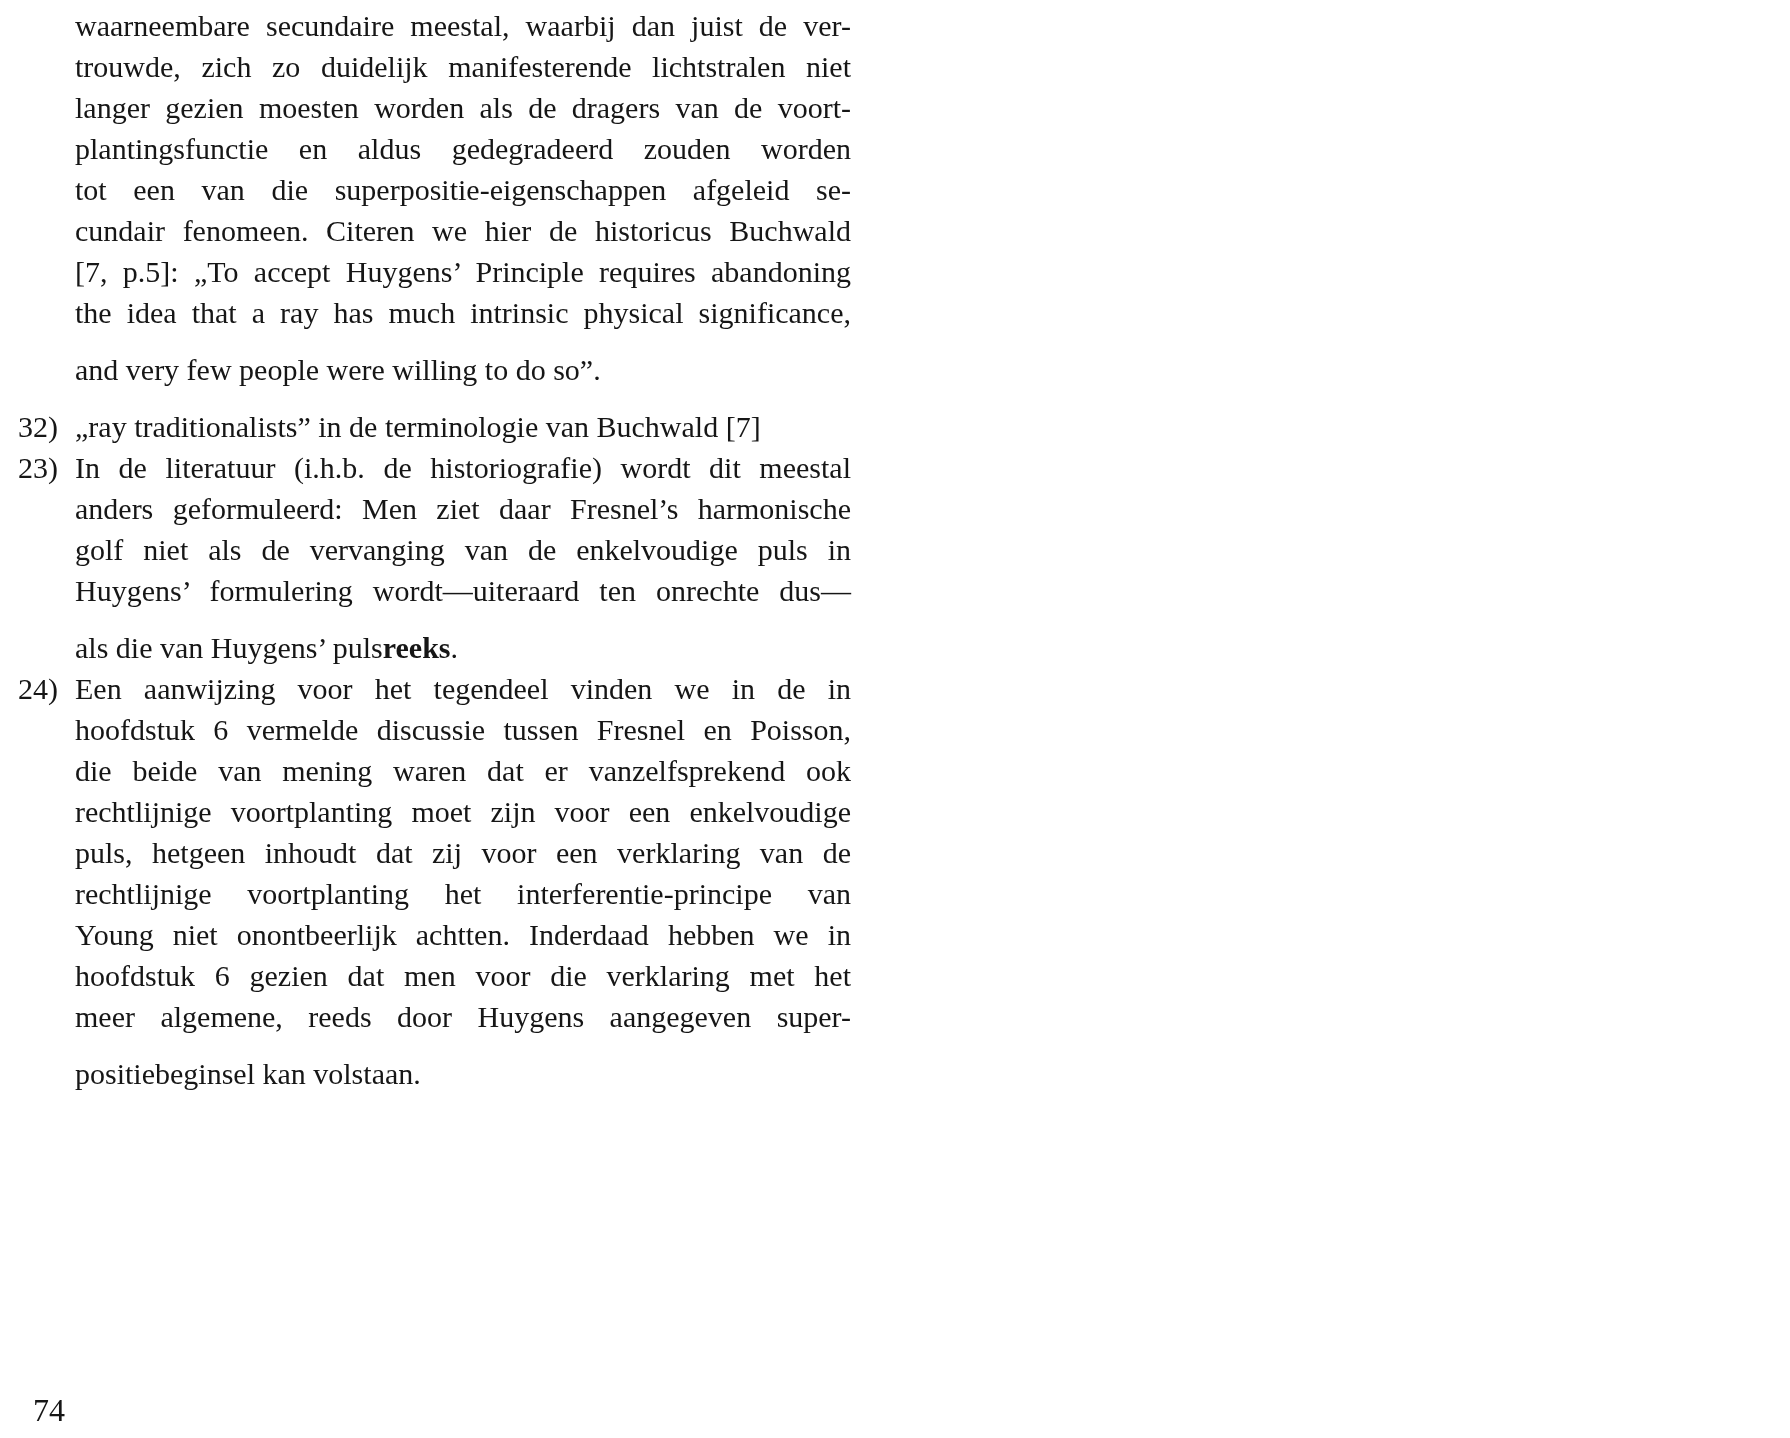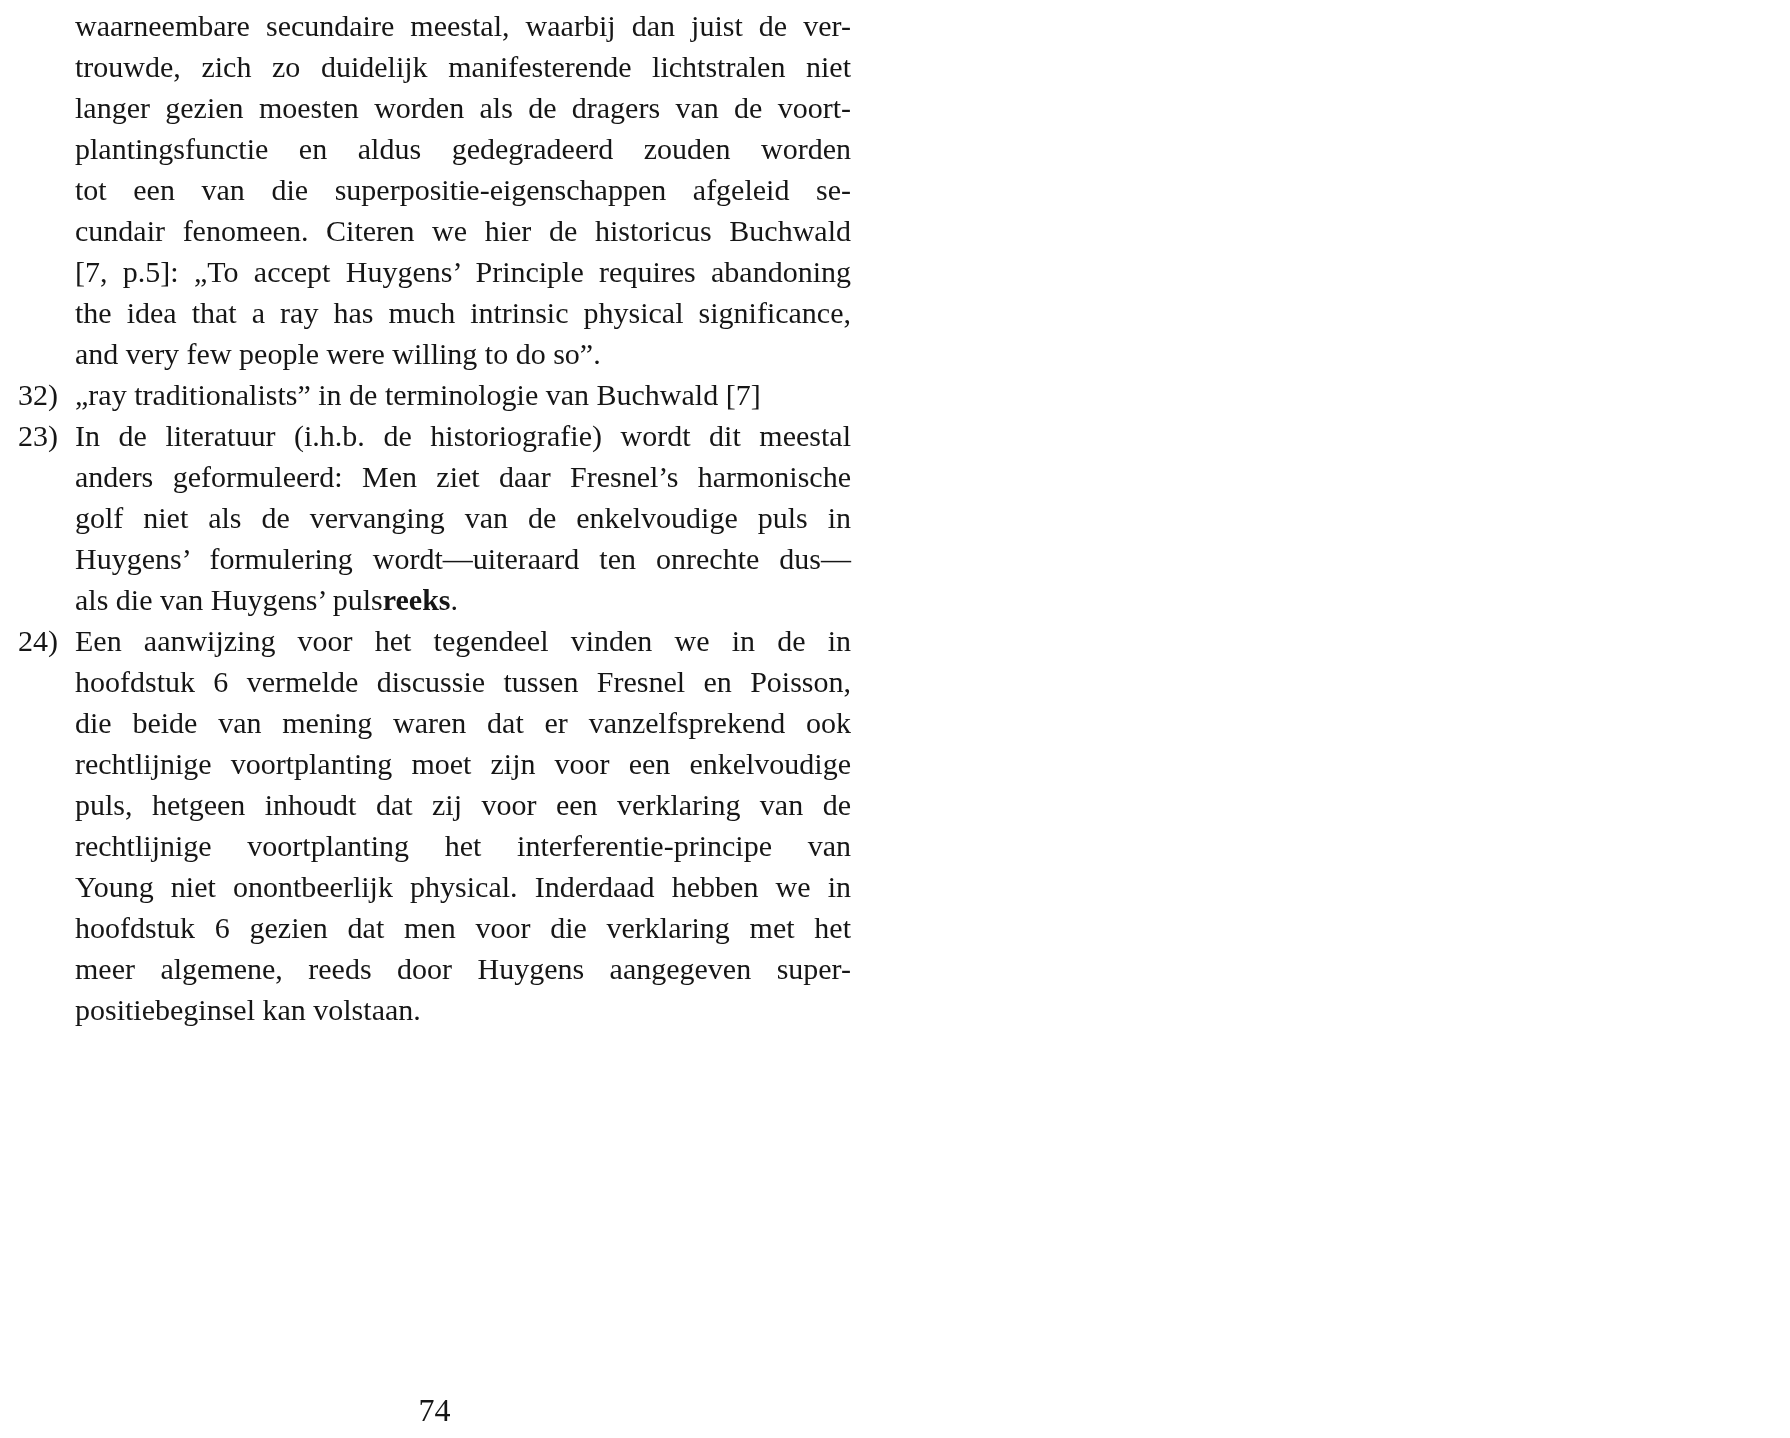--- a/index.html
+++ b/index.html
@@ -25,36 +25,36 @@
     position: relative;
     padding-left: 57px;
     font-size: 30px;
     line-height: 41px;
     text-align: justify;
     text-align-last: justify;
     white-space: normal;
   }
   .line.last {
     text-align-last: left;
+    margin-top: 16px;
   }
   .num {
     position: absolute;
     left: 0;
     top: 0;
     text-align: left;
   }
   .seg-i { }
   .seg-b { font-weight: bold; }
   .seg-r { font-style: normal; font-weight: normal; }
   #folio {
     position: absolute;
-    left: 18px;
+    left: 33px;
     top: 1390px;
     width: 833px;
-    text-align: center;
     font-size: 32px;
     line-height: 40px;
   }
 </style>
 </head>
 <body>
 
 <div id="textblock">
     <div class="line"><span class="seg-r">waarneembare secundaire meestal, waarbij dan juist de ver-</span></div>
     <div class="line"><span class="seg-r">trouwde, zich zo duidelijk manifesterende lichtstralen niet</span></div>
@@ -70,19 +70,19 @@
     <div class="line"><span class="seg-r">anders geformuleerd: Men ziet daar Fresnel’s harmonische</span></div>
     <div class="line"><span class="seg-r">golf niet als de vervanging van de enkelvoudige puls in</span></div>
     <div class="line"><span class="seg-r">Huygens’ formulering wordt—uiteraard ten onrechte dus—</span></div>
     <div class="line last"><span class="seg-r">als die van Huygens’ puls</span><span class="seg-b">reeks</span><span class="seg-r">.</span></div>
     <div class="line"><span class="num">24)</span><span class="seg-r">Een aanwijzing voor het tegendeel vinden we in de in</span></div>
     <div class="line"><span class="seg-r">hoofdstuk 6 vermelde discussie tussen Fresnel en Poisson,</span></div>
     <div class="line"><span class="seg-r">die beide van mening waren dat er vanzelfsprekend ook</span></div>
     <div class="line"><span class="seg-r">rechtlijnige voortplanting moet zijn voor een enkelvoudige</span></div>
     <div class="line"><span class="seg-r">puls, hetgeen inhoudt dat zij voor een verklaring van de</span></div>
     <div class="line"><span class="seg-r">rechtlijnige voortplanting het interferentie-principe van</span></div>
-    <div class="line"><span class="seg-r">Young niet onontbeerlijk physical. Inderdaad hebben we in</span></div>
+    <div class="line"><span class="seg-r">Young niet onontbeerlijk achtten. Inderdaad hebben we in</span></div>
     <div class="line"><span class="seg-r">hoofdstuk 6 gezien dat men voor die verklaring met het</span></div>
     <div class="line"><span class="seg-r">meer algemene, reeds door Huygens aangegeven super-</span></div>
     <div class="line last"><span class="seg-r">positiebeginsel kan volstaan.</span></div>
   </div>
 
 <div id="folio">74</div>
 
 </body></html>

